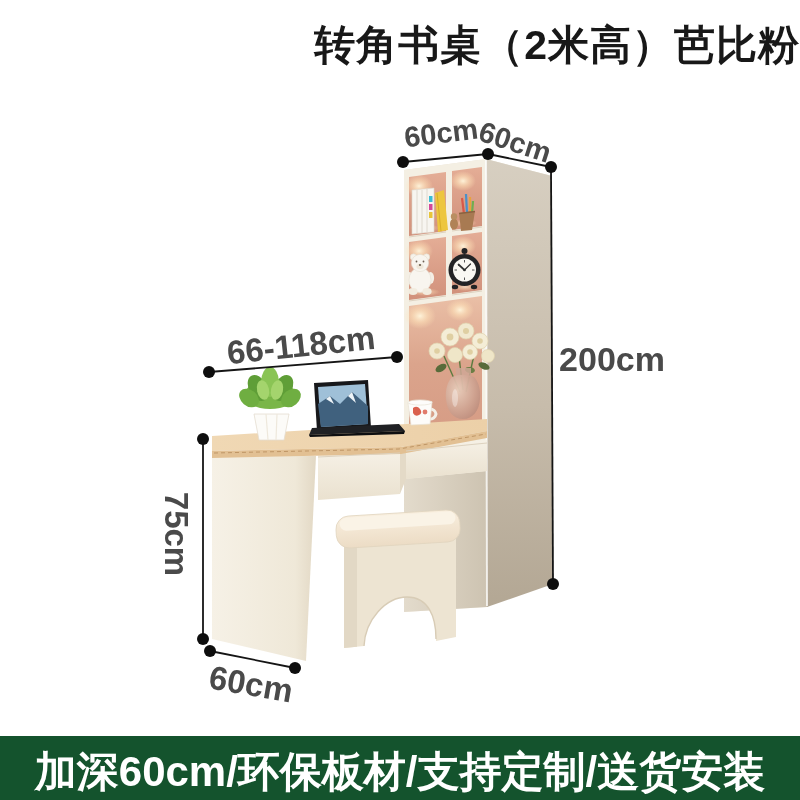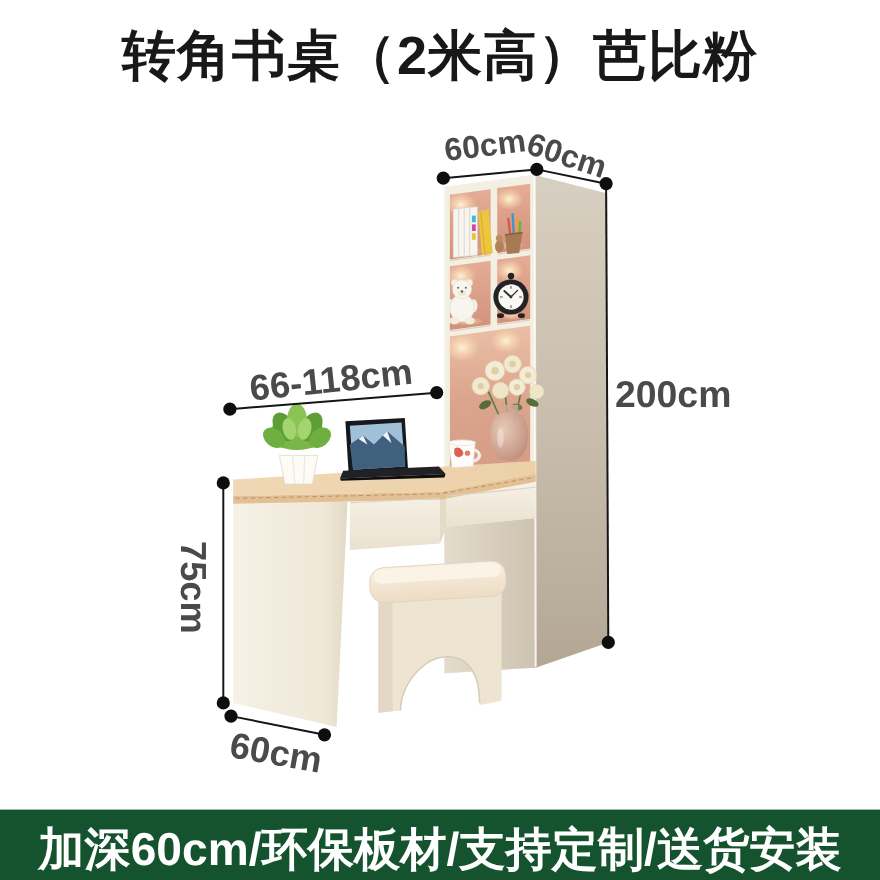--- a/index.html
+++ b/index.html
@@ -1,20 +1,20 @@
 <!DOCTYPE html>
 <html><head>
 <meta charset="utf-8">
 <style>
   html,body{margin:0;padding:0;}
   body{width:800px;height:800px;background:#ffffff;position:relative;overflow:hidden;
        font-family:"Liberation Sans","DejaVu Sans",sans-serif;}
   .page{position:absolute;inset:0;width:800px;height:800px;background:#fff;}
-  .title{position:absolute;top:18px;left:0;width:800px;text-align:center;
-         font-size:49px;font-weight:800;color:#181818;letter-spacing:1px;}
+  .title{position:absolute;top:18px;left:0;width:800px;text-align:right;
+         font-size:41px;font-weight:800;color:#181818;letter-spacing:1px;}
   .illustration{position:absolute;top:0;left:0;}
   .banner{position:absolute;top:736px;left:0;width:800px;height:72px;background:#14532d;
           display:flex;align-items:center;justify-content:center;}
   .banner span{color:#ffffff;font-size:42px;font-weight:800;letter-spacing:0px;white-space:nowrap;}
   svg text{fill:#4a4a4a;font-weight:800;font-family:"Liberation Sans","DejaVu Sans",sans-serif;}
 </style>
 </head>
 <body>
 
 <div class="page">

